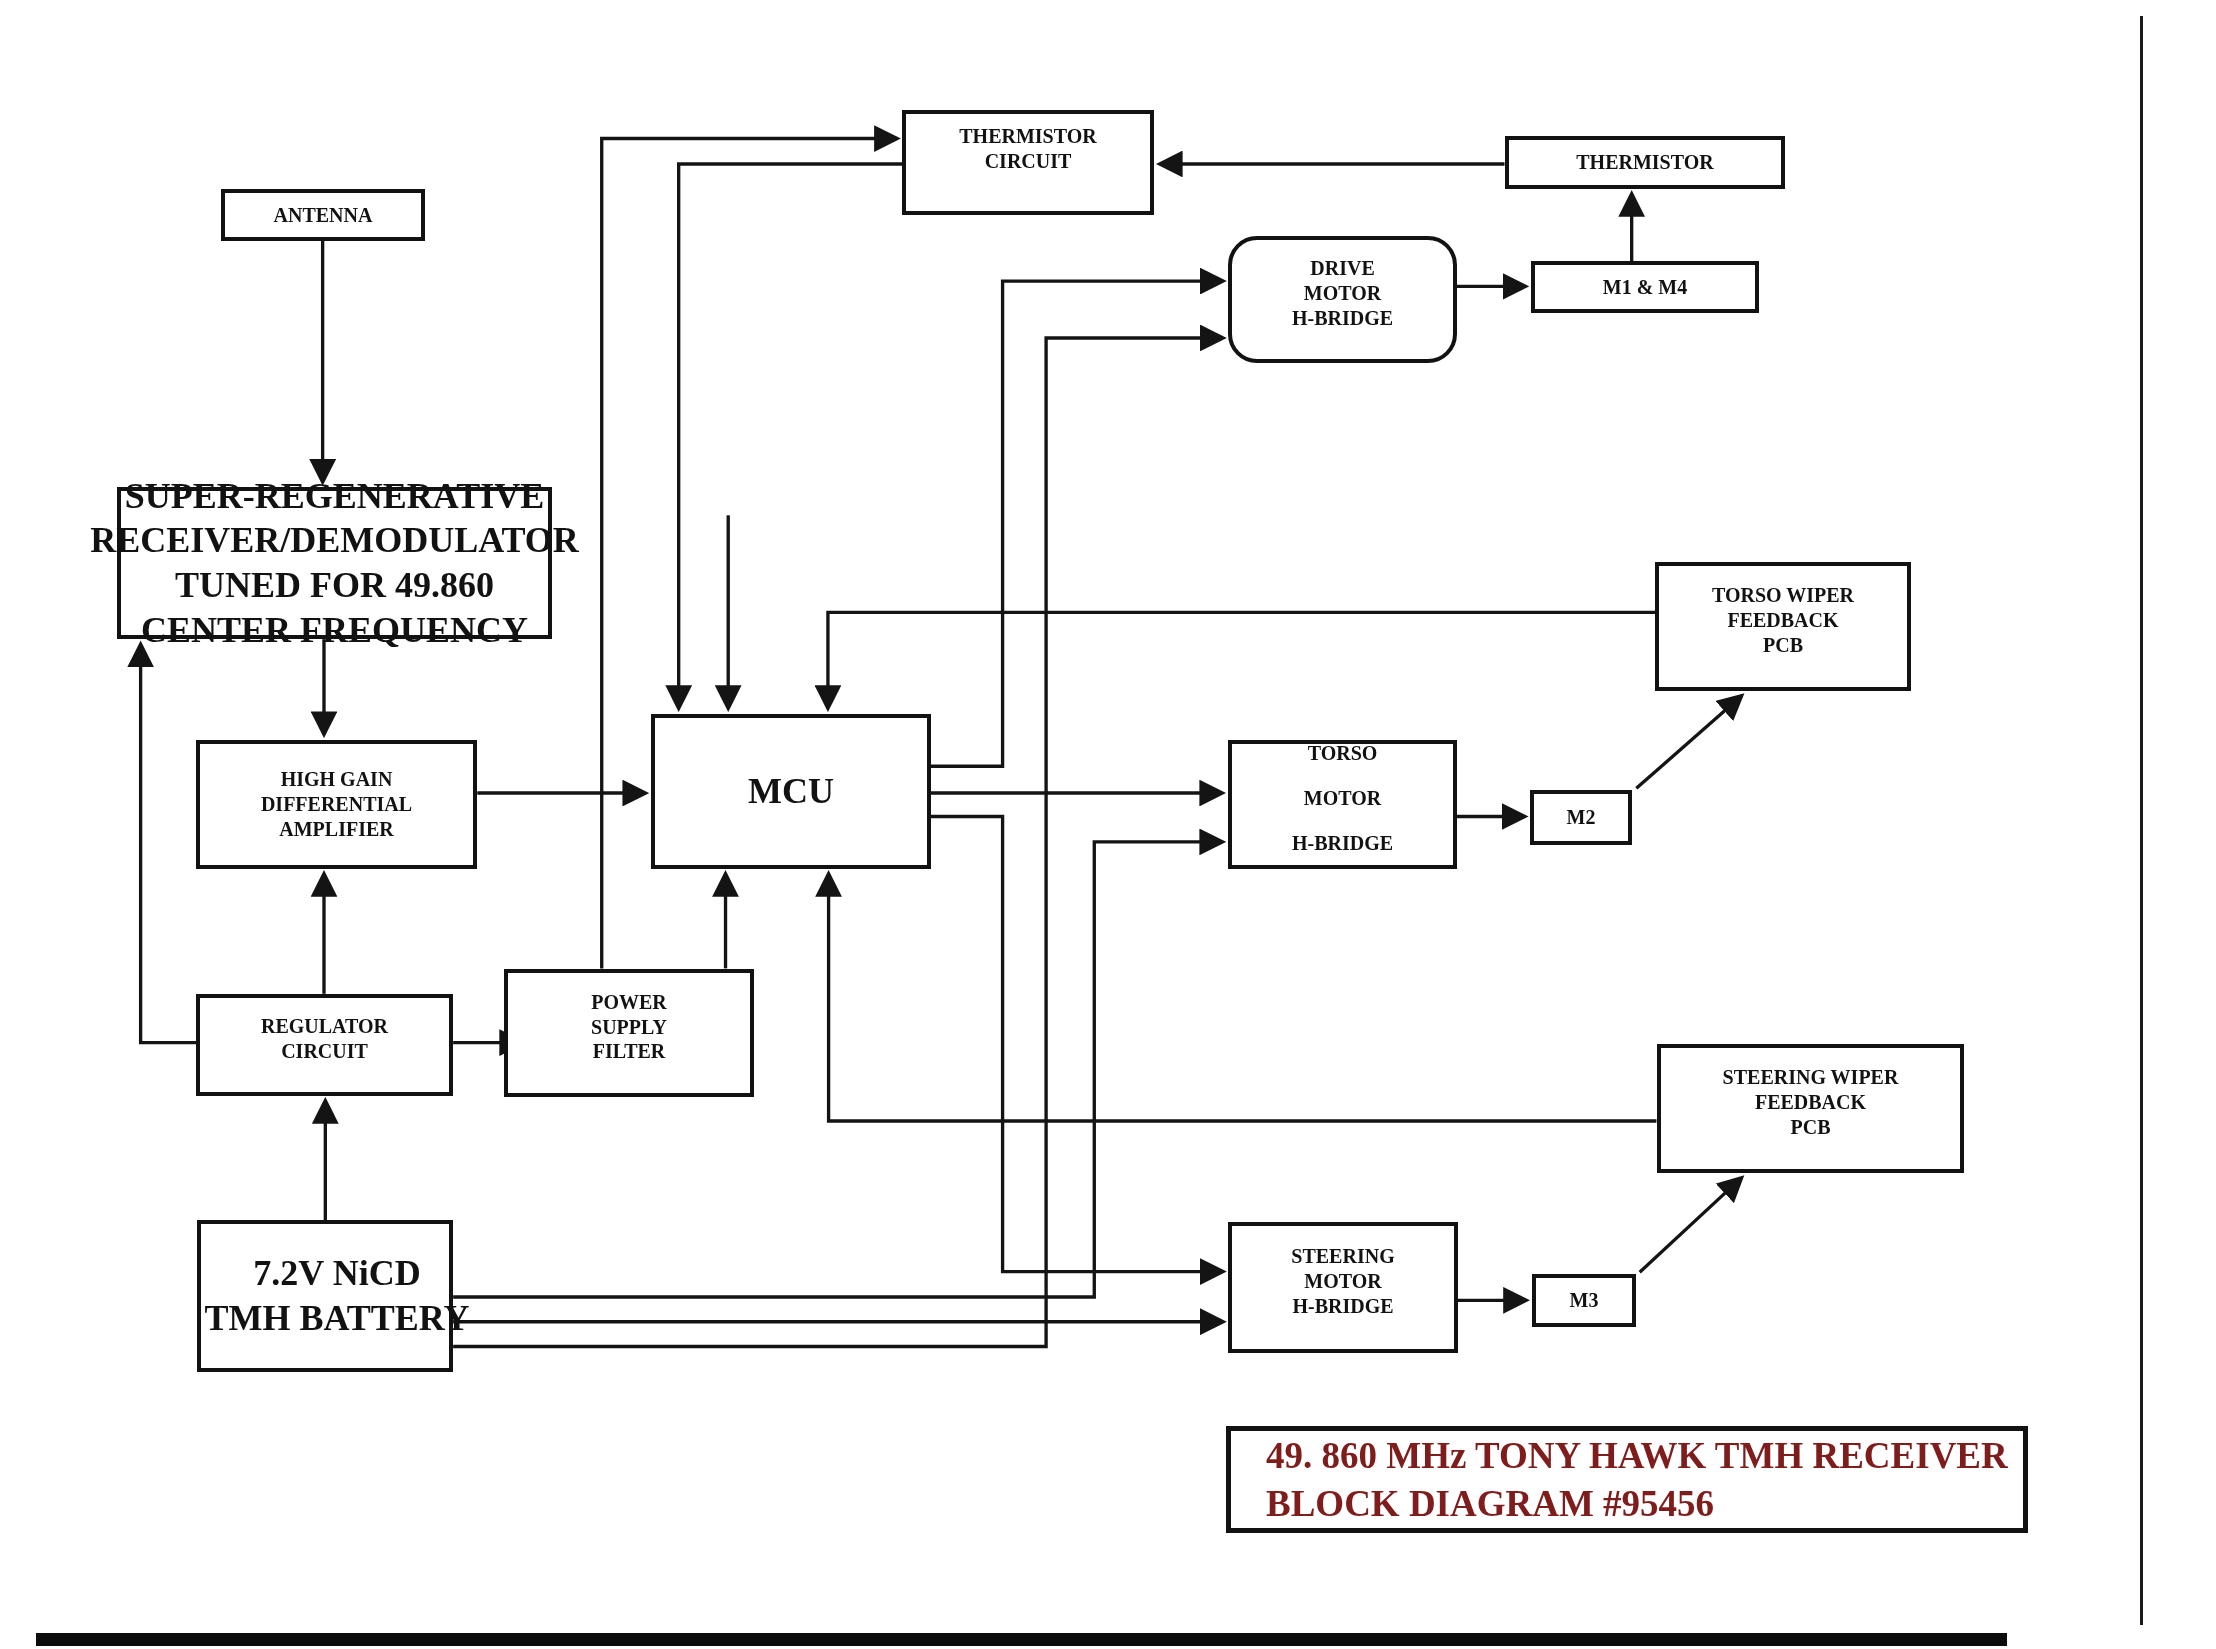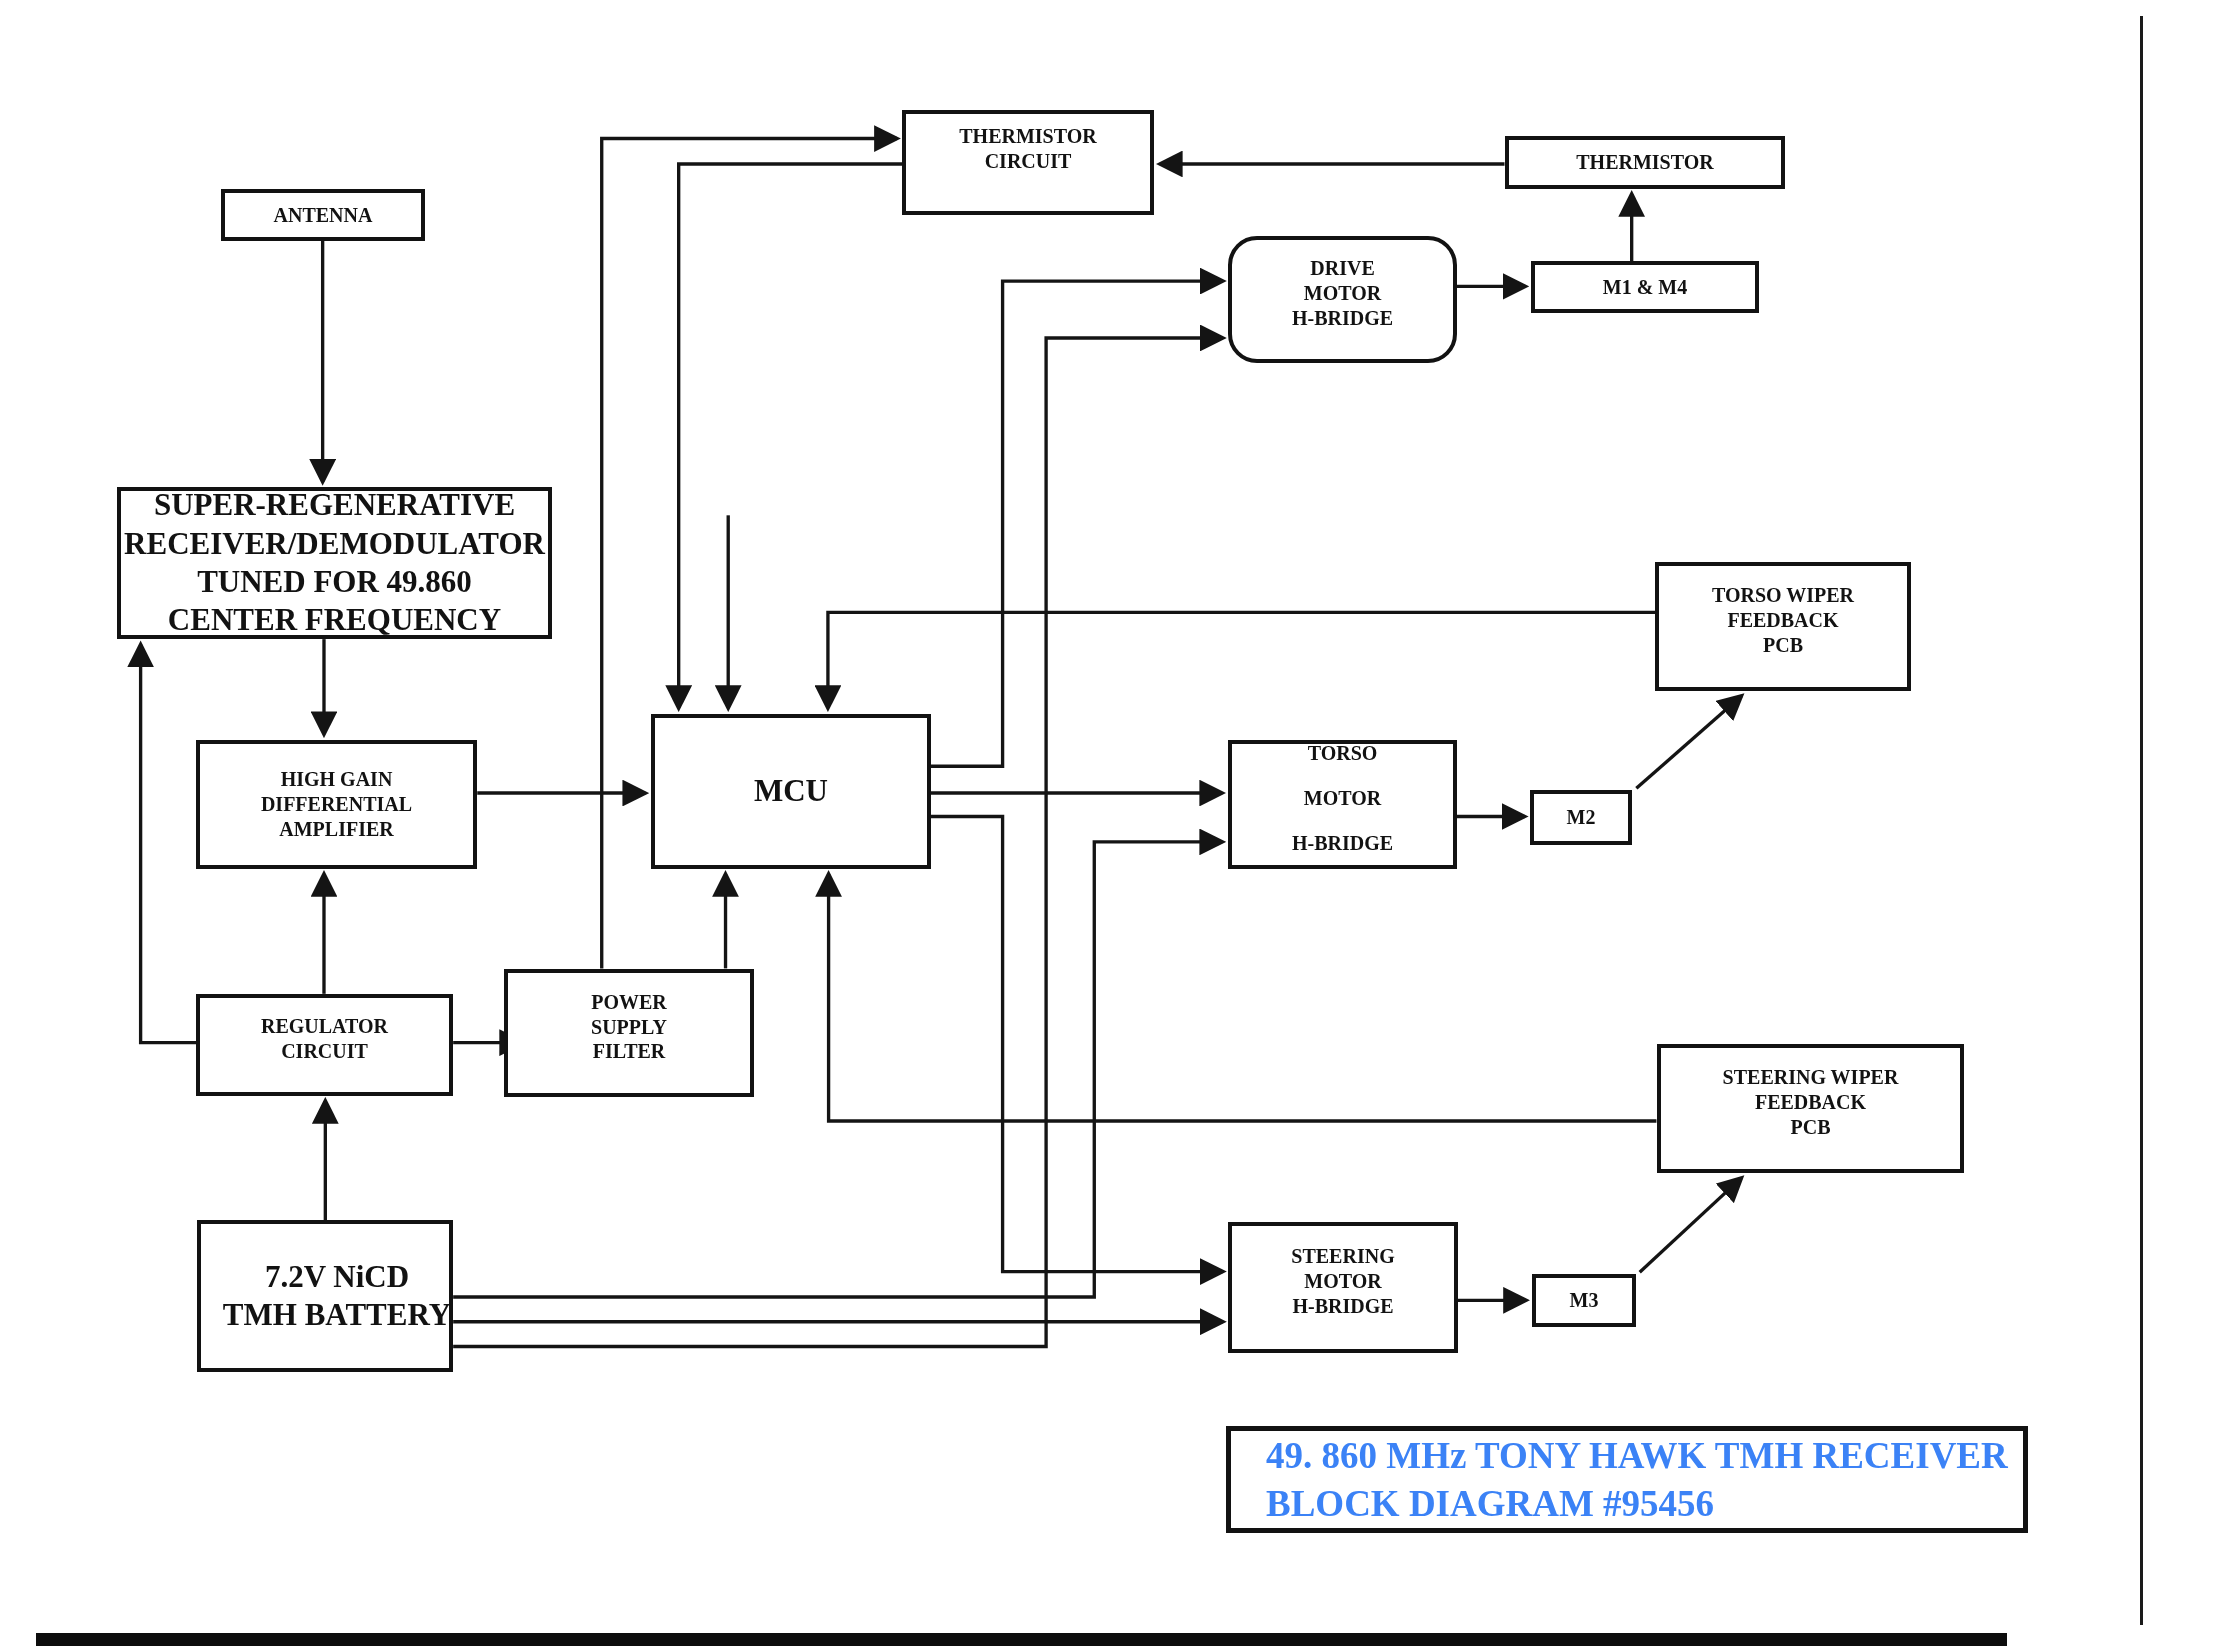--- a/index.html
+++ b/index.html
@@ -5,26 +5,26 @@
   html,body{margin:0;padding:0;background:#e8e8e8;}
   .page{position:relative;width:2216px;height:1649px;background:#ffffff;overflow:hidden;
         font-family:"Liberation Serif",serif;}
   .wires{position:absolute;left:0;top:0;}
   .wires polyline, .wires line{fill:none;stroke:#141414;stroke-width:5;}
   .wires .arr{marker-end:url(#arrow);}
   .block{position:absolute;box-sizing:border-box;border:4.7px solid #121212;background:#ffffff;
          display:flex;flex-direction:column;align-items:center;justify-content:center;
          font-weight:bold;color:#121212;text-align:center;font-size:20px;line-height:1.24;}
   .block .ln{display:block;white-space:nowrap;}
-  .fs46{font-size:31px;}
+  .fs46{font-size:36px;}
   .pb18{padding-bottom:12px;}
   .pb40{padding-bottom:27px;}
   .title-box{position:absolute;box-sizing:border-box;border:5.4px solid #121212;background:#fff;
          display:flex;flex-direction:column;justify-content:center;align-items:flex-start;
-         padding-left:35px;font-weight:bold;color:#3b82f6;font-size:37px;line-height:1.28;}
+         padding-left:35px;font-weight:bold;color:#7f1d1d;font-size:37px;line-height:1.28;}
   .title-box .ln{white-space:nowrap;}
   .scan-line-right{position:absolute;top:16px;width:2.7px;height:1609px;background:#1a1a1a;}
   .scan-bar-bottom{position:absolute;height:13.4px;background:#0d0d0d;}
 </style>
 </head>
 <body>
 
 <div class="page">
 
   <svg class="wires" width="2216" height="1649" viewBox="0 0 3311 2464">

